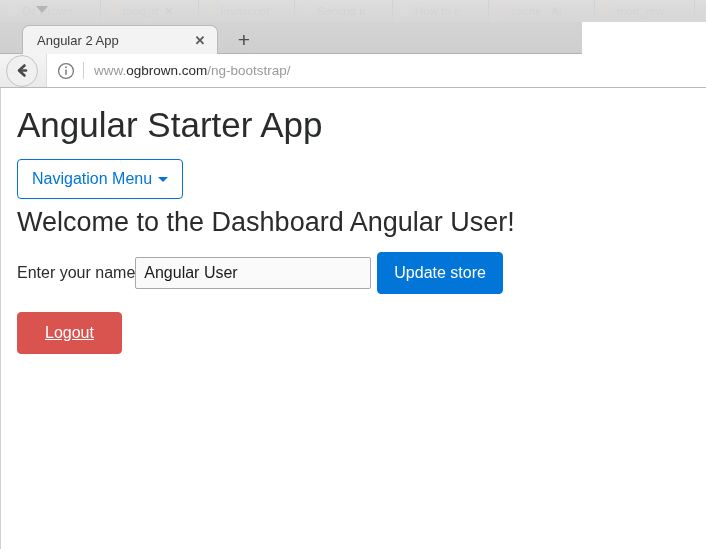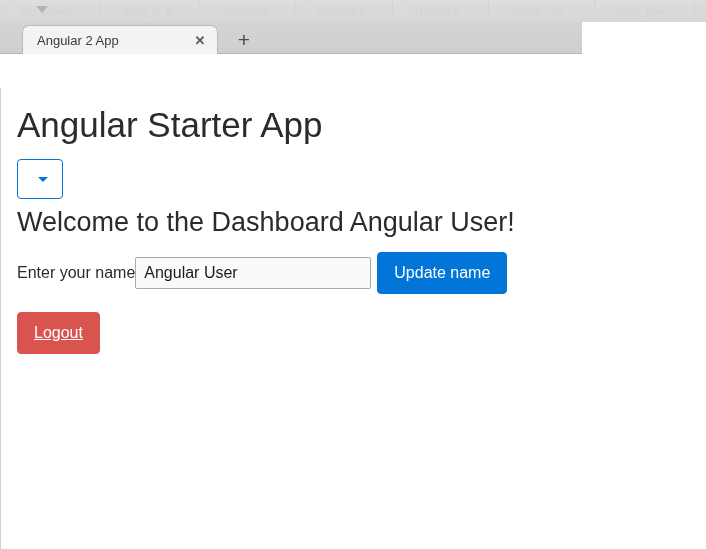--- a/index.html
+++ b/index.html
@@ -272,21 +272,21 @@
     font-family: "Liberation Sans", sans-serif;
   }
   .btn-primary {
     margin-left: 6px;
     padding: 10px 16px;
     color: #ffffff;
     background: #0275d8;
     border: 1px solid #0275d8;
   }
   .btn-danger {
-    padding: 10px 16px;
+    padding: 10px 27px;
     color: #ffffff;
     background: #d9534f;
     border: 1px solid #d9534f;
     text-decoration: underline;
   }
 </style>
 </head>
 <body>
 
 <div class="browser">
@@ -332,34 +332,51 @@
   </div>
 
   <div class="tabstrip">
     <div class="tab-active">
       <div class="tab-title">Angular 2 App</div>
       <div class="tab-close">✕</div>
     </div>
     <div class="newtab">+</div>
   </div>
 
+  <div class="toolbar">
+    <div class="nav-back">
+      <svg width="17" height="17" viewBox="0 0 17 17" aria-hidden="true">
+        <path d="M10.5 3.5 L5 8.5 L10.5 13.5" fill="none" stroke="#4a4a4a" stroke-width="2.6" stroke-linecap="round" stroke-linejoin="round"></path>
+        <path d="M5.5 8.5 L12 8.5" fill="none" stroke="#4a4a4a" stroke-width="2.6" stroke-linecap="round"></path>
+      </svg>
+    </div>
+    <div class="urlbar">
+      <svg class="info-icon" viewBox="0 0 18 18">
+        <circle cx="9" cy="9" r="7.4" fill="none" stroke="#7a7a7a" stroke-width="1.3"></circle>
+        <circle cx="9" cy="5.3" r="0.95" fill="#7a7a7a"></circle>
+        <rect x="8.25" y="7.4" width="1.5" height="5.6" rx="0.7" fill="#7a7a7a"></rect>
+      </svg>
+      <div class="url-divider"></div>
+      <div class="url-text"><span>www.</span><span class="url-host">ogbrown.com</span><span>/ng-bootstrap/</span></div>
+    </div>
+  </div>
 
   <div class="viewport">
     <div class="page">
 
       <h1 class="app-title">Angular Starter App</h1>
 
-      <button class="btn btn-outline-primary"><span class="caret"></span></button>
+      <button class="btn btn-outline-primary"><span>Navigation Menu</span><span class="caret"></span></button>
 
       <h2 class="welcome">Welcome to the Dashboard Angular User!</h2>
 
       <div class="form-row">
         <label class="form-label">Enter your name</label>
         <input class="name-input" type="text" value="Angular User" style="">
-        <button class="btn btn-primary">Update name</button>
+        <button class="btn btn-primary">Update store</button>
       </div>
 
       <button class="btn btn-danger">Logout</button>
 
     </div>
   </div>
 
 </div>
 
 </body></html>

